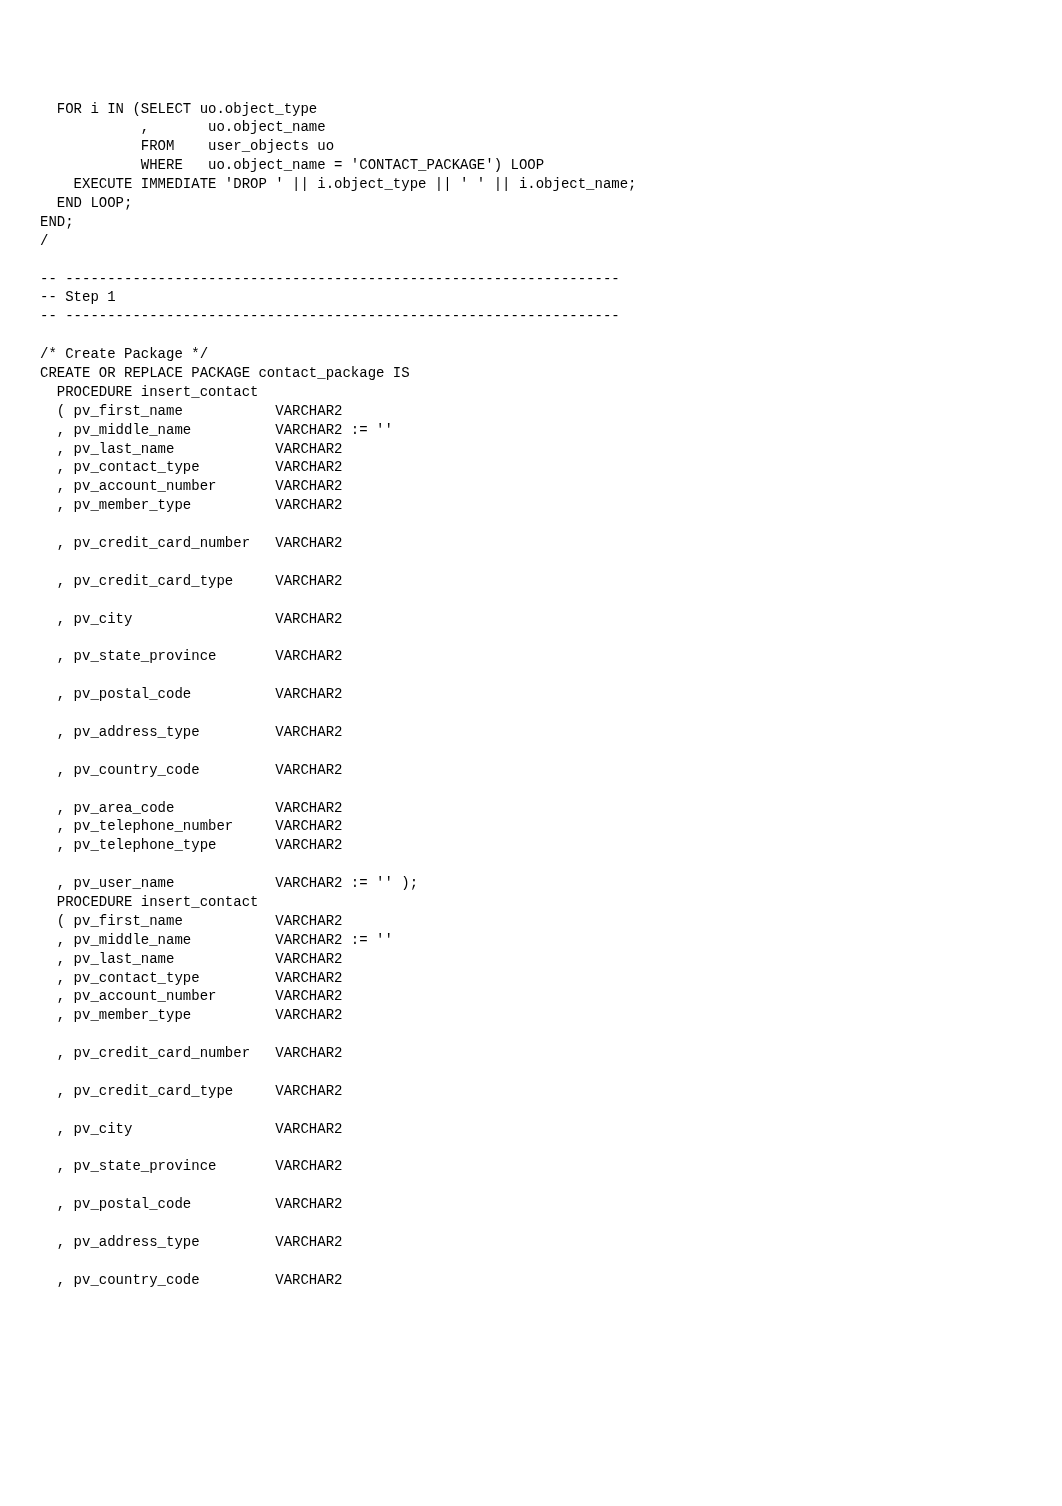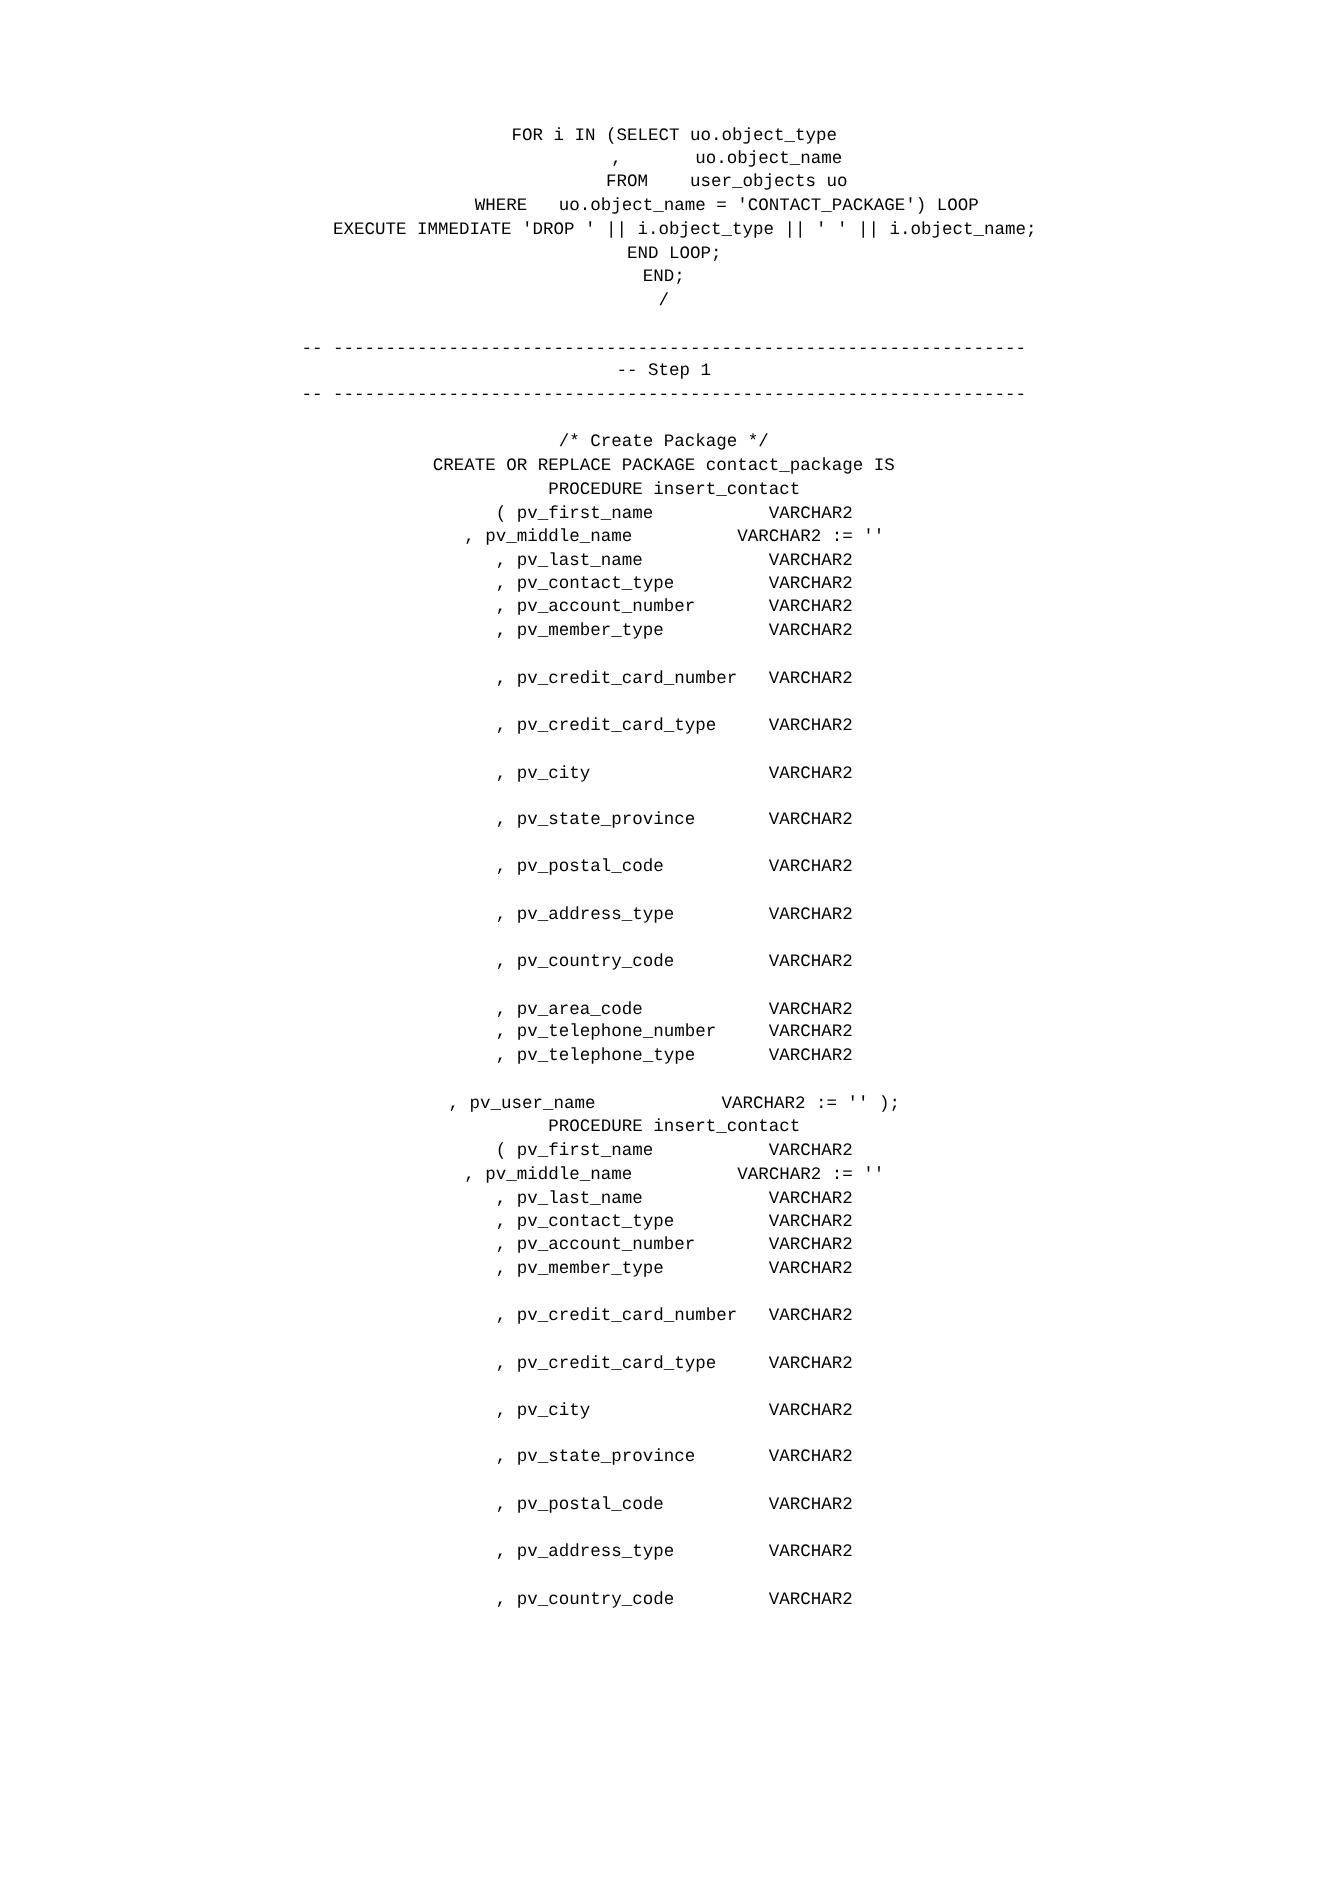--- a/index.html
+++ b/index.html
@@ -7,21 +7,20 @@
     margin: 0;
     padding: 24px 40px;
     font-family: "Courier New", Courier, monospace;
     font-size: 14px;
     line-height: 1.35;
     color: #000000;
     white-space: pre;
   }
   .code-block {
     white-space: pre;
-    text-align: center;
   }
 </style>
 </head>
 <body>
 
 
 
 <div class="code-block">  FOR i IN (SELECT uo.object_type
             ,       uo.object_name
             FROM    user_objects uo

